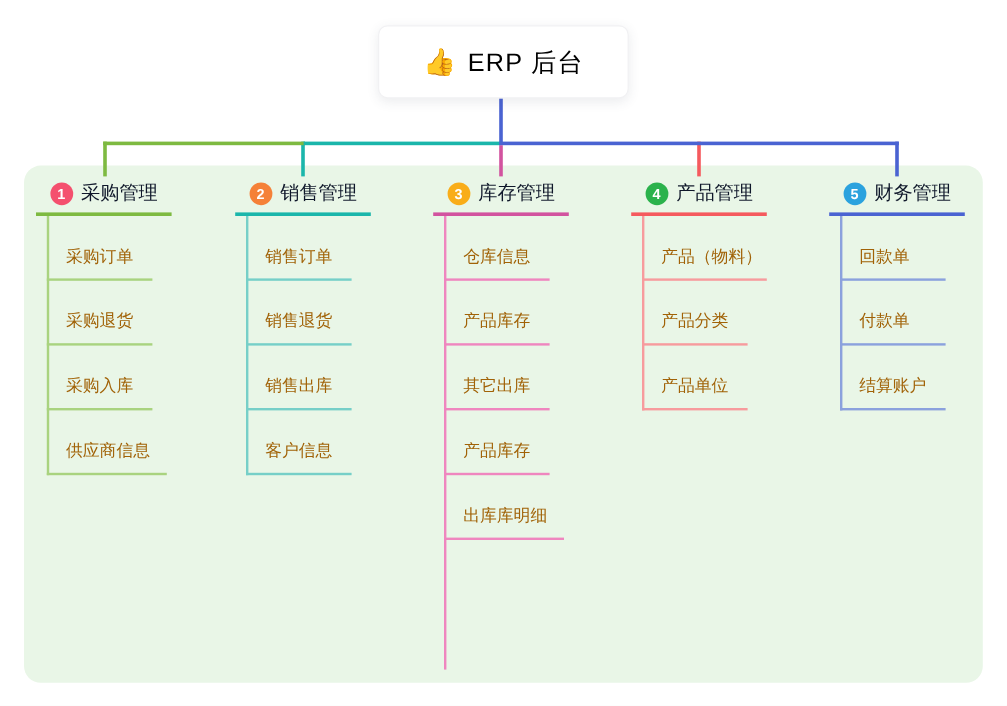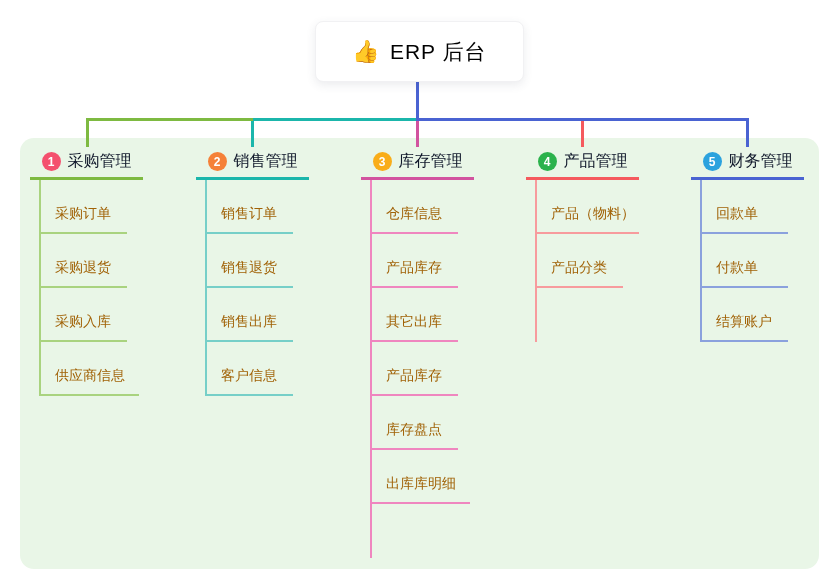--- a/index.html
+++ b/index.html
@@ -144,40 +144,40 @@
       <div class="child">
           <span class="clabel">产品库存</span>
         </div>
       <div class="child">
           <span class="clabel">其它出库</span>
         </div>
       <div class="child">
           <span class="clabel">产品库存</span>
         </div>
       <div class="child">
-          <span class="clabel">库存盘点</span>
-        </div>
-      <div class="child">
           <span class="clabel">出库库明细</span>
         </div>
     </div>
   </div>
 
   <div class="branch col4 b4">
     <div class="btitle">
       <span class="badge">4</span>
       <span class="btext">产品管理</span>
     </div>
     <div class="children">
       <div class="spine"></div>
       <div class="child">
           <span class="clabel">产品（物料）</span>
         </div>
       <div class="child">
           <span class="clabel">产品分类</span>
+        </div>
+      <div class="child">
+          <span class="clabel">产品单位</span>
         </div>
     </div>
   </div>
 
   <div class="branch col5 b5">
     <div class="btitle">
       <span class="badge">5</span>
       <span class="btext">财务管理</span>
     </div>
     <div class="children">

